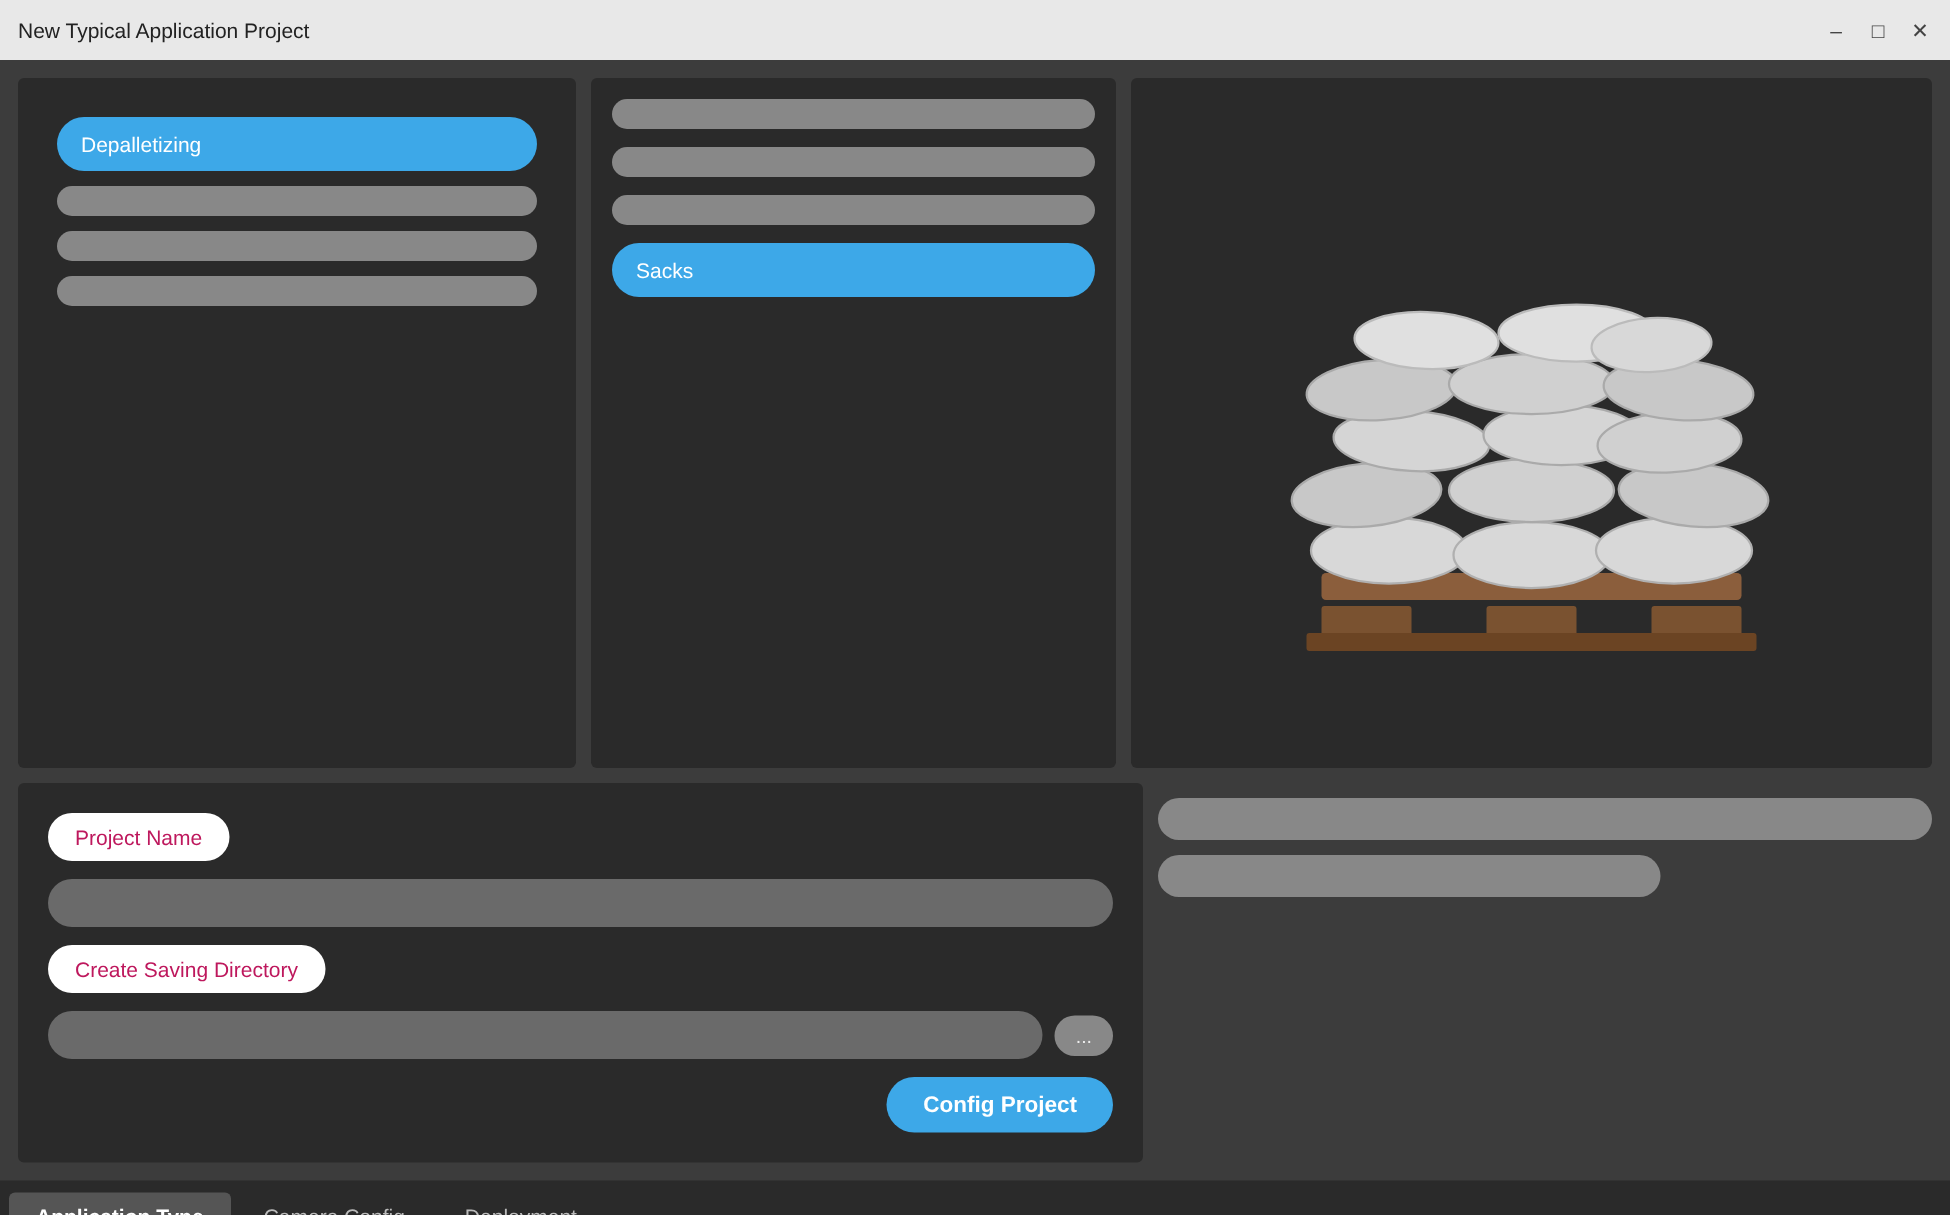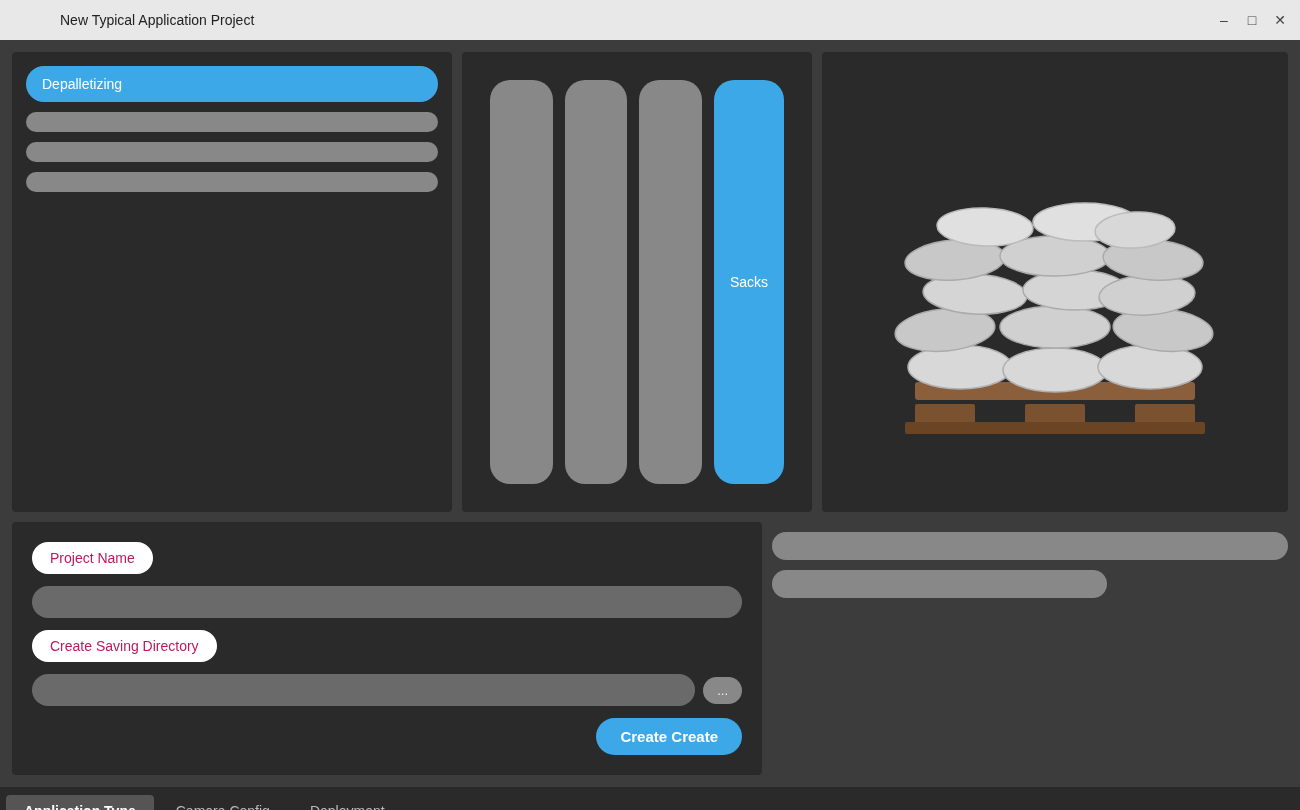--- a/index.html
+++ b/index.html
@@ -21,21 +21,20 @@
       display: flex;
       align-items: center;
       justify-content: space-between;
       padding: 0 12px;
       flex-shrink: 0;
     }
 
     .title-bar-title {
       font-size: 14px;
       color: #222;
-      margin-left: 48px;
     }
 
     .title-bar-controls {
       display: flex;
       gap: 12px;
       align-items: center;
     }
 
     .title-bar-btn {
       background: none;
@@ -65,23 +64,23 @@
     .top-section {
       display: flex;
       gap: 10px;
       height: 460px;
     }
 
     
     .left-panel {
       background: #2a2a2a;
       border-radius: 4px;
-      width: 440px;
-      flex-shrink: 0;
-      padding: 14px;
+      width: 372px;
+      flex-shrink: 0;
+      padding: 26px;
       display: flex;
       flex-direction: column;
       gap: 10px;
     }
 
     .btn-item {
       border-radius: 20px;
       padding: 10px 16px;
       font-size: 14px;
       font-weight: 500;
@@ -100,23 +99,23 @@
       background: #888;
       color: transparent;
     }
 
     
     .right-panel {
       background: #2a2a2a;
       border-radius: 4px;
       width: 350px;
       flex-shrink: 0;
-      padding: 28px;
-      display: flex;
-      flex-direction: row;
+      padding: 14px;
+      display: flex;
+      flex-direction: column;
       gap: 12px;
     }
 
     
     .image-panel {
       flex: 1;
       background: #2a2a2a;
       border-radius: 4px;
       display: flex;
       align-items: center;
@@ -345,21 +344,21 @@
   <div class="bottom-section">
 
     <div class="form-panel">
       <button class="form-label-btn">Project Name</button>
       <input class="form-input" type="text" style="">
       <button class="form-label-btn">Create Saving Directory</button>
       <div class="form-row-dir">
         <input class="form-input-dir" type="text" style="">
         <button class="browse-btn">...</button>
       </div>
-      <button class="create-btn">Create Create</button>
+      <button class="create-btn">Config Project</button>
     </div>
 
     <div class="right-controls">
       <div class="right-bar wide"></div>
       <div class="right-bar medium"></div>
     </div>
   </div>
 
 </div>
 

